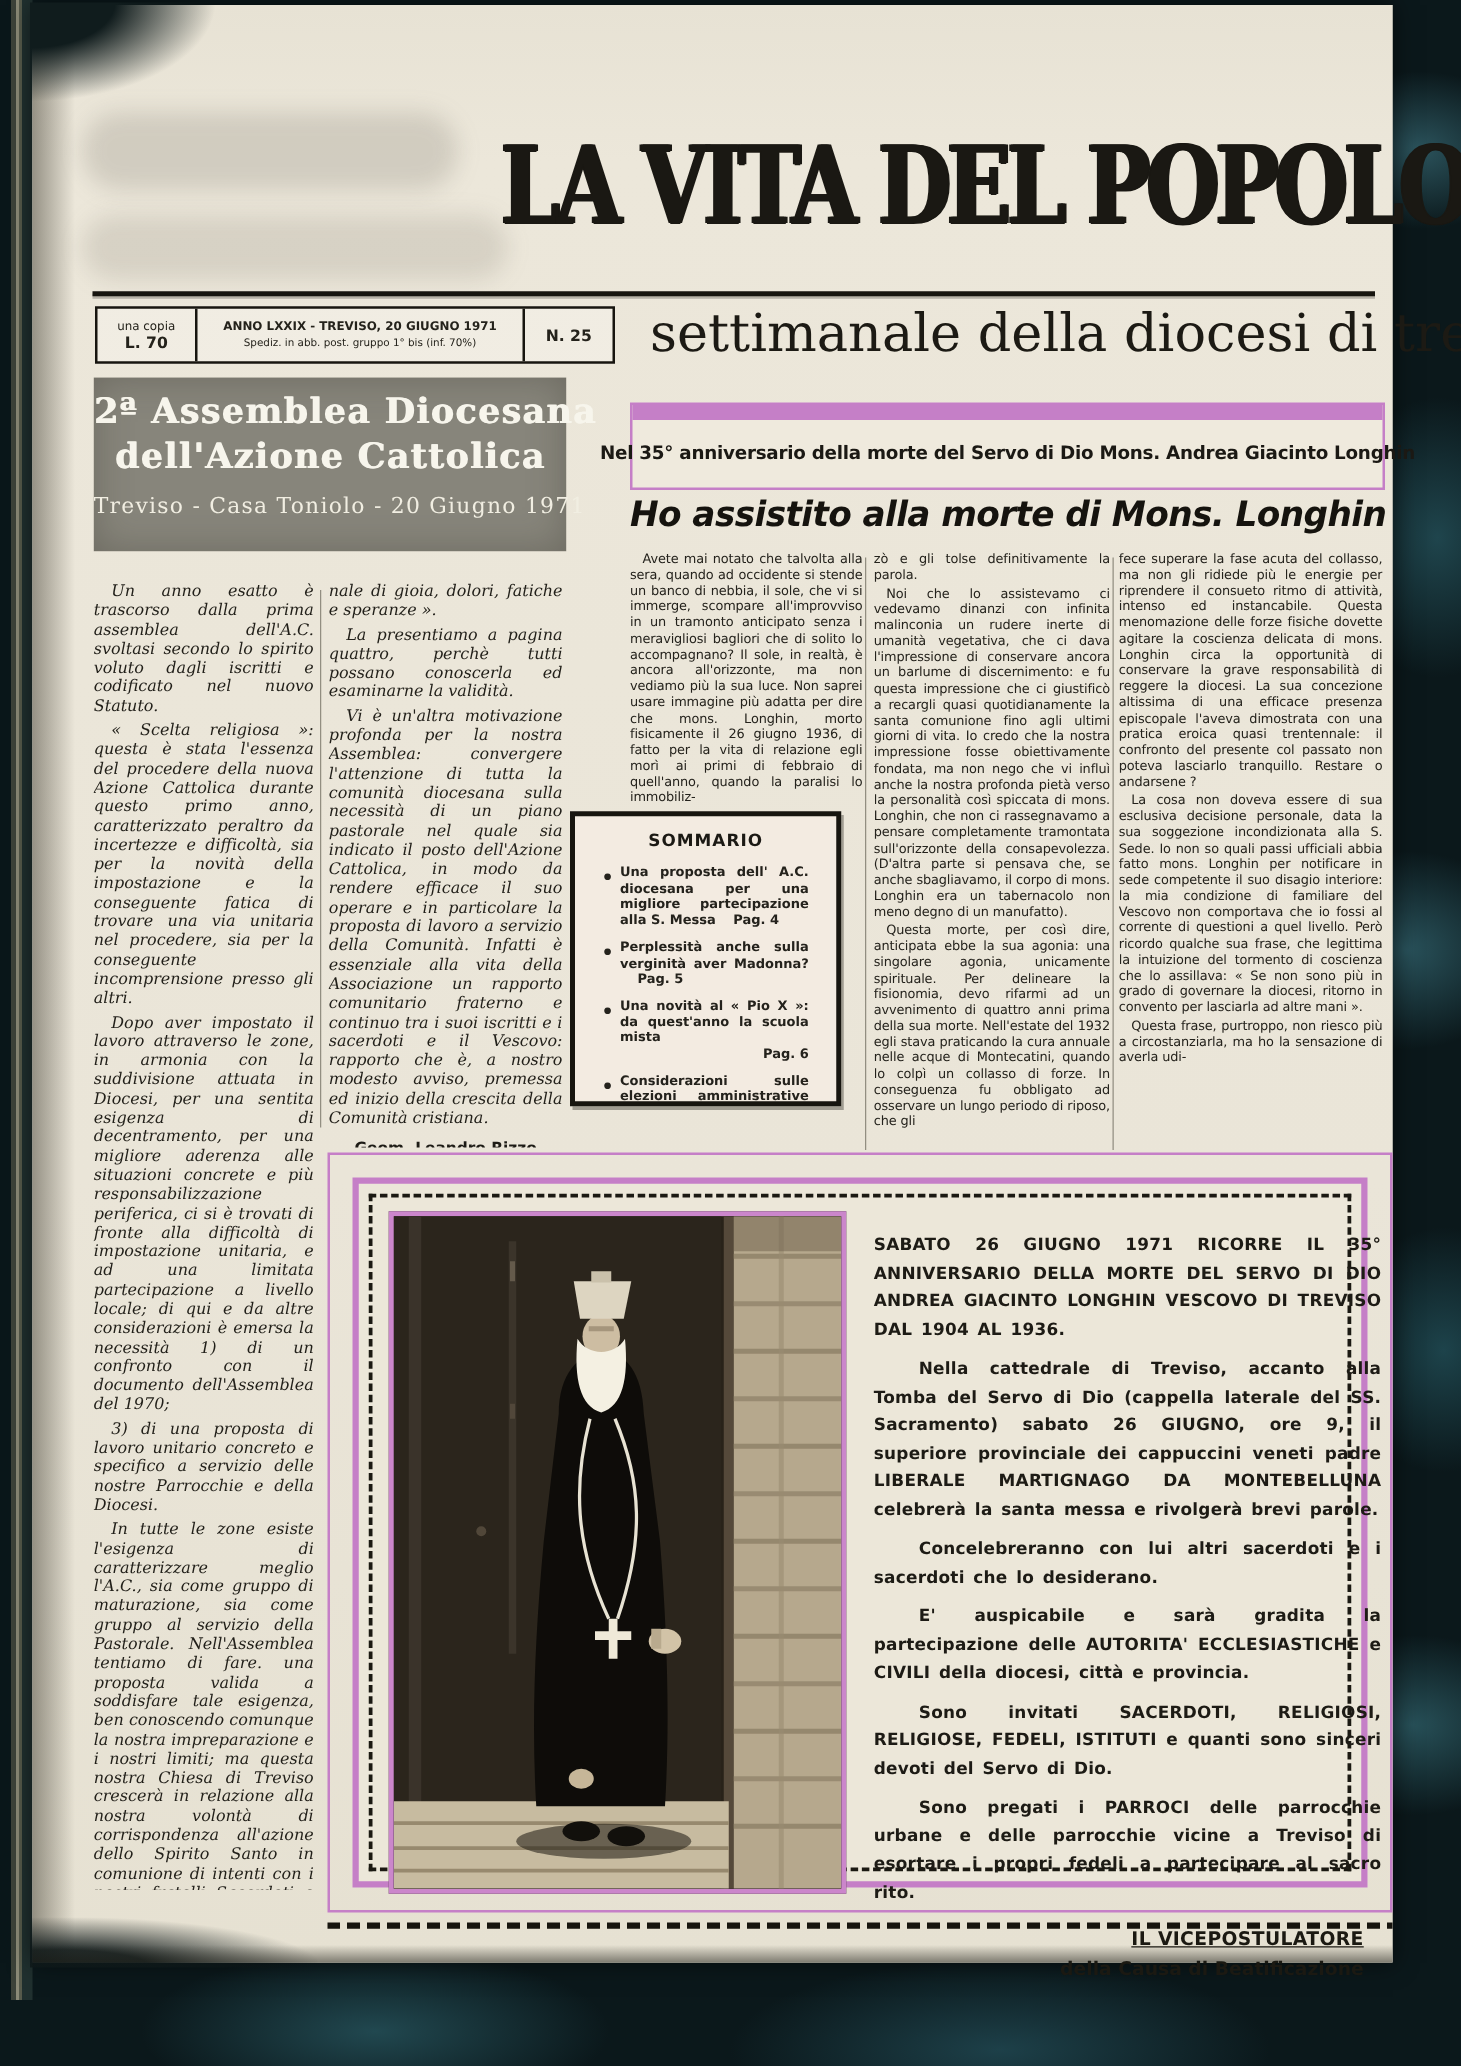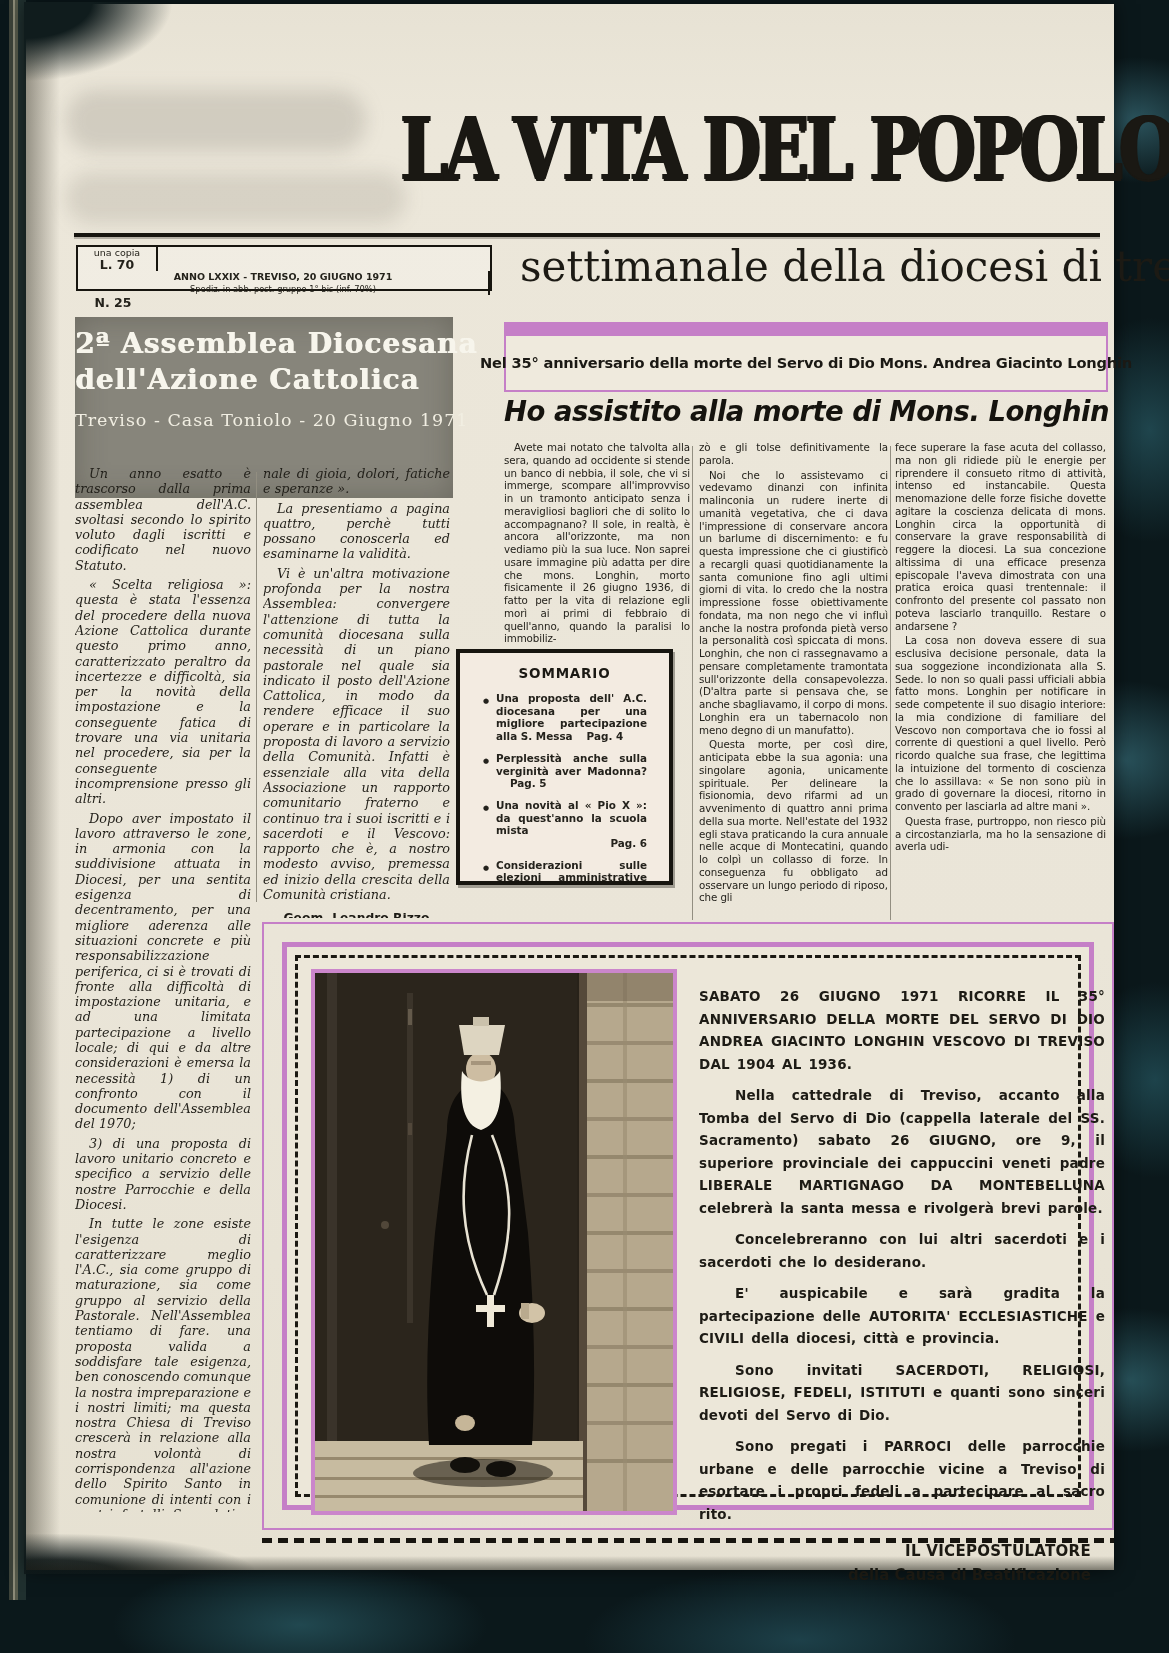--- a/index.html
+++ b/index.html
@@ -39,33 +39,33 @@
 
   
   .nameplate{position:absolute;left:350px;top:88px;width:700px;text-align:center;
     font-family:"DejaVu Serif", serif;font-weight:bold;font-size:73px;line-height:96px;
     color:#1a1813;white-space:nowrap;letter-spacing:-4px;
     transform:scale(.93,1.18);transform-origin:center top;
     text-shadow:1.5px 0 0 #1a1813,-1.5px 0 0 #1a1813,0 1px 0 #1a1813;}
   .mast-rule{position:absolute;left:48px;top:229px;width:1026px;height:4px;background:#17150f;
     box-shadow:0 2px 0 rgba(23,21,15,.25);}
   .infobox{position:absolute;left:50px;top:241px;width:416px;height:46px;border:2px solid #17150f;
-    display:flex;box-sizing:border-box;color:#24221b;background:rgba(255,255,255,.25);flex-direction:column;}
+    display:flex;box-sizing:border-box;color:#24221b;background:rgba(255,255,255,.25);}
   .infobox .cell{box-sizing:border-box;display:flex;flex-direction:column;justify-content:center;align-items:center;}
   .ib1{width:80px;border-right:2px solid #17150f;font-size:9.5px;line-height:12px;}
   .ib1 .b{font-size:12.5px;font-weight:bold;}
   .ib2{flex:1;border-right:2px solid #17150f;font-size:9.5px;line-height:12px;font-weight:bold;text-align:center;}
   .ib2 .s{font-size:8.3px;font-weight:normal;}
   .ib3{width:70px;font-size:12.5px;font-weight:bold;}
   .subtitle{position:absolute;left:494px;top:236px;width:568px;text-align:center;
     font-family:"DejaVu Serif", serif;font-size:42px;line-height:54px;color:#1c1a14;letter-spacing:0px;white-space:nowrap;}
 
   
-  .grayhead{position:absolute;left:49px;top:313px;width:378px;height:181px;background:#87857b;
-    box-shadow:inset 0 0 30px rgba(60,58,50,.35);color:#f7f5ec;box-sizing:border-box;padding-top:9px;}
+  .grayhead{position:absolute;left:49px;top:298px;width:378px;height:139px;background:#87857b;
+    box-shadow:inset 0 0 30px rgba(60,58,50,.35);text-align:center;color:#f7f5ec;box-sizing:border-box;padding-top:9px;}
   .gh1,.gh2{font-family:"DejaVu Serif", serif;font-weight:bold;font-size:28px;line-height:36px;letter-spacing:1px;
     text-shadow:.7px 0 0 #f7f5ec;white-space:nowrap;}
   .gh3{font-family:"DejaVu Serif", serif;font-size:17.5px;margin-top:12px;color:#f1eee2;letter-spacing:1px;white-space:nowrap;}
 
   .lcol{position:absolute;color:#211f19;}
   .lcol p{font-family:"DejaVu Serif", serif;font-style:italic;font-size:12.8px;line-height:15.3px;
     text-align:justify;text-indent:14px;margin:0 0 4px 0;}
   .lcolA{left:49px;top:462px;width:176px;height:1046px;overflow:hidden;}
   .lcolB{left:237px;top:462px;width:187px;height:452px;overflow:hidden;}
   .sigblock{margin-top:8px;text-align:center;font-weight:bold;font-size:12.3px;line-height:16px;color:#1d1b15;}
@@ -105,21 +105,21 @@
     border:2px solid #c57fc7;padding:18px;}
   .bigbox-inner{width:100%;height:100%;box-sizing:border-box;border:5px solid #c57fc7;position:relative;background:#ece7d9;}
   .dashborder{position:absolute;left:8px;top:8px;right:8px;bottom:8px;border:3px dashed #1b1912;pointer-events:none;}
   .photo{position:absolute;left:24px;top:22px;width:366px;height:546px;box-sizing:border-box;
     border:4px solid #cb86cb;background:#262019;overflow:hidden;}
   .boxtext{position:absolute;left:412px;top:38px;width:406px;color:#1d1b15;}
   .boxtext p{font-size:13.5px;font-weight:bold;line-height:22.5px;text-align:justify;
     text-indent:36px;margin:0 0 9px 0;word-spacing:2px;letter-spacing:.2px;}
   .boxtext p.first{text-indent:0;}
   .boxsig{margin-top:14px;text-align:right;padding-right:14px;font-weight:bold;color:#1b1912;}
-  .boxsig .l1{font-size:15px;line-height:24px;letter-spacing:.3px;}
+  .boxsig .l1{font-size:15px;line-height:24px;letter-spacing:.3px;text-decoration:underline;}
   .boxsig .l2{font-size:15px;line-height:24px;}
   .dashline{position:absolute;height:5px;
     background-image:repeating-linear-gradient(90deg,#17150f 0 10px, transparent 10px 16px);}
   .squig-bottom{left:236px;top:1534px;width:852px;}
 </style>
 </head>
 <body>
 
 <div class="leftedge"></div>
 

